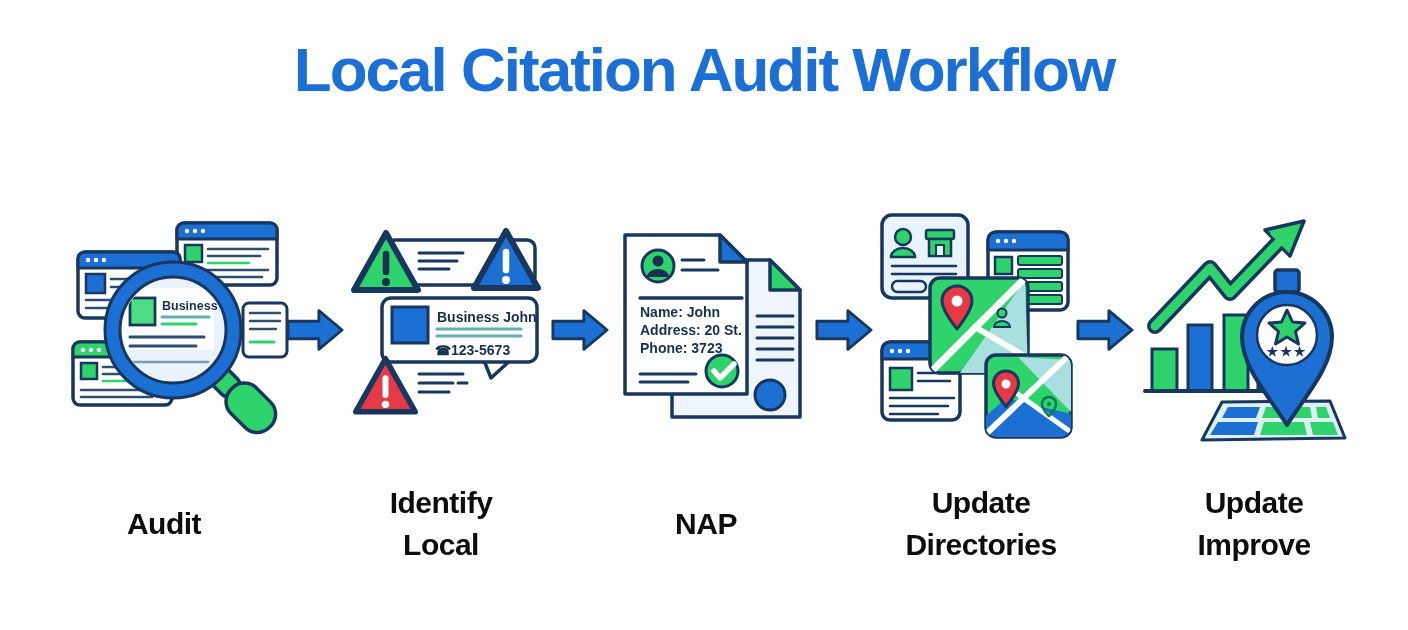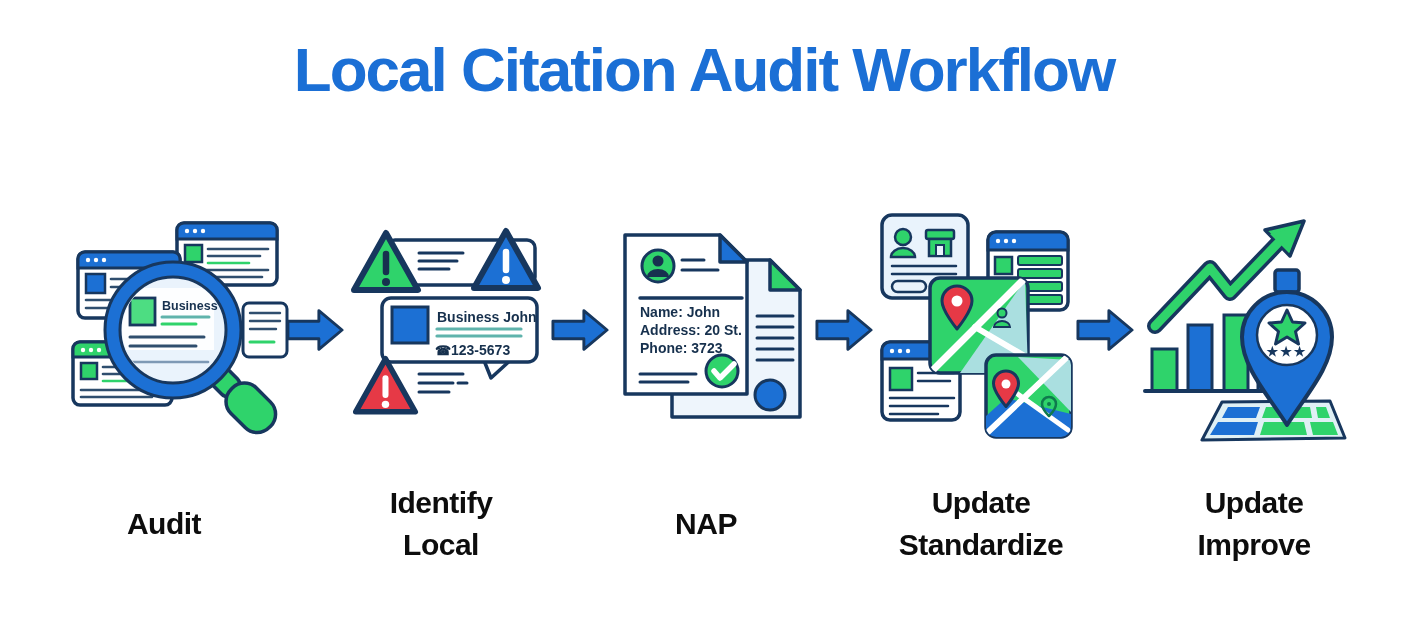--- a/index.html
+++ b/index.html
@@ -345,20 +345,20 @@
   </div>
   <div class="step-label" style="left:321px">
     <span>Identify</span>
     <span>Local</span>
   </div>
   <div class="step-label" style="left:586px">
     <span>NAP</span>
   </div>
   <div class="step-label" style="left:861px">
     <span>Update</span>
-    <span>Standardize</span>
+    <span>Directories</span>
   </div>
   <div class="step-label" style="left:1134px">
     <span>Update</span>
     <span>Improve</span>
   </div>
 
 </div>
 
 </body></html>

